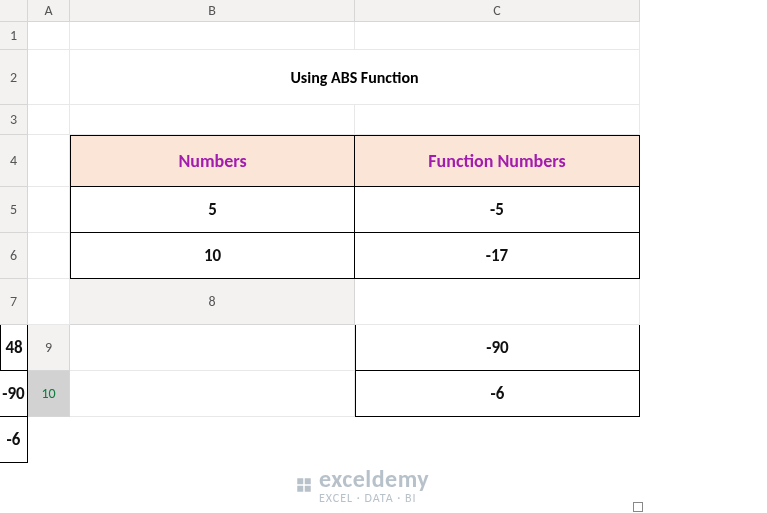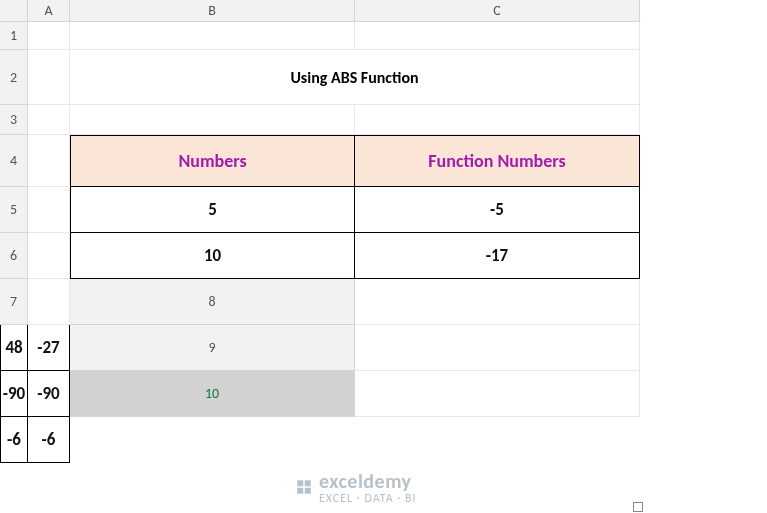--- a/index.html
+++ b/index.html
@@ -61,21 +61,21 @@
     display: flex;
     align-items: center;
     gap: 6px;
     color: #9aa7b3;
     opacity: 0.7;
     font-size: 14px;
     pointer-events: none;
   }
   .watermark .brand {
     font-weight: 700;
-    font-size: 20px;
+    font-size: 24px;
     letter-spacing: 0.5px;
   }
   .watermark .sub {
     font-size: 12px;
     letter-spacing: 1px;
     display:block;
     margin-top:-2px;
   }
   .wm-icon {
     width: 18px; height: 18px;
@@ -128,21 +128,20 @@
   <div class="cell"></div>
   <div class="cell datacell tborder-left tborder-bottom tborder-right">10</div>
   <div class="cell datacell tborder-bottom tborder-right">-17</div>
 
   <div class="rowhead">7</div>
   <div class="cell"></div>
 
   <div class="rowhead">8</div>
   <div class="cell"></div>
   <div class="cell datacell tborder-left tborder-bottom tborder-right">48</div>
-  <div class="cell datacell tborder-bottom tborder-right">-27</div>
 
   <div class="rowhead">9</div>
   <div class="cell"></div>
   <div class="cell datacell tborder-left tborder-bottom tborder-right">-90</div>
   <div class="cell datacell tborder-bottom tborder-right">-90</div>
 
   <div class="rowhead selected">10</div>
   <div class="cell"></div>
   <div class="cell datacell tborder-left tborder-bottom tborder-right">-6</div>
   <div class="cell datacell tborder-bottom tborder-right">-6</div>

